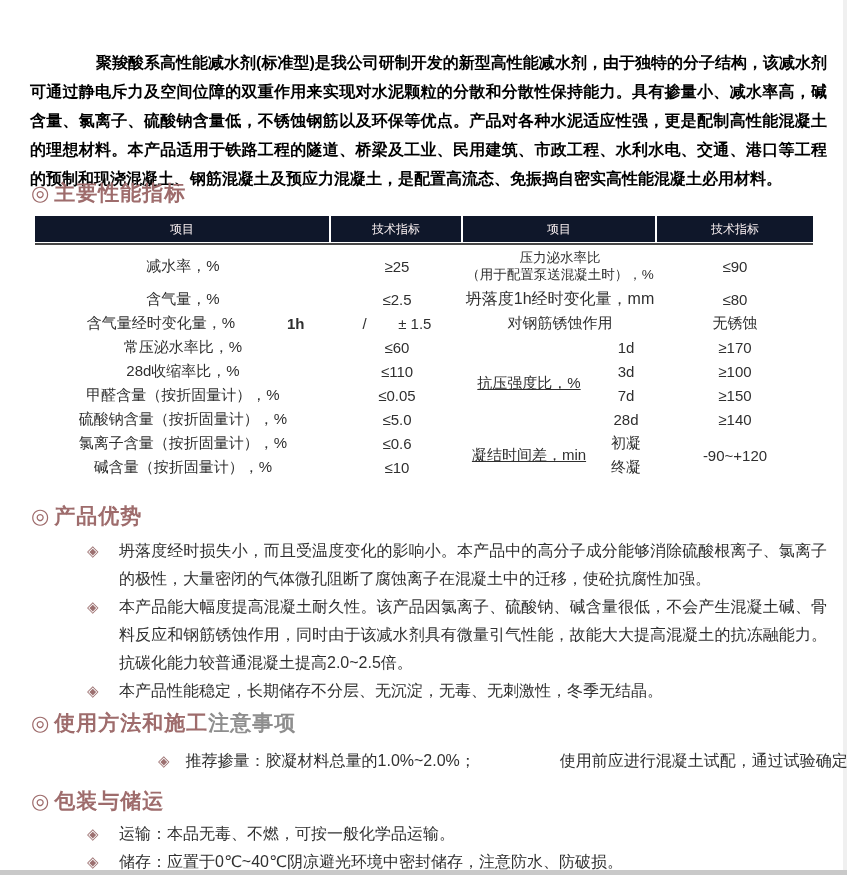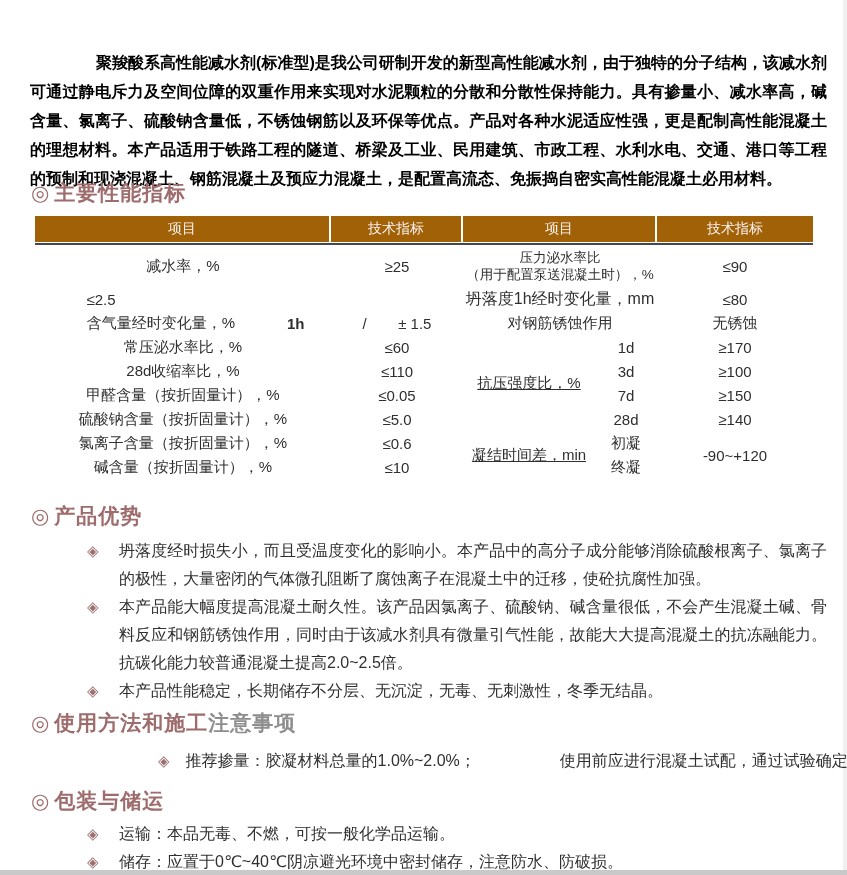--- a/index.html
+++ b/index.html
@@ -22,21 +22,21 @@
   }
   .sec-heading .marker{font-weight:normal;margin-right:4px;}
   .sec-heading .faded{color:#8e8e8e;}
   #h-performance{top:179px;}
   #h-advantages{top:502px;}
   #h-usage{top:709px;}
   #h-packaging{top:787px;}
 
   
   .perf-table{position:absolute;top:216px;left:35px;width:778px;font-size:15px;}
-  .thead{display:flex;height:26px;background:#a16207;color:#fbf2f3;font-size:14px;}
+  .thead{display:flex;height:26px;background:#0f172a;color:#fbf2f3;font-size:12px;}
   .thead .hc{display:flex;align-items:center;justify-content:center;box-sizing:border-box;}
   .thead .hc1{width:296px;border-right:2px solid #fff;}
   .thead .hc2{width:132px;border-right:2px solid #fff;}
   .thead .hc3{width:194px;border-right:2px solid #fff;}
   .thead .hc4{width:156px;}
   .trule{height:2px;background:#474747;margin-top:1px;}
   .tbody{display:flex;}
   .tb-left{width:428px;}
   .tb-right{width:350px;}
   .lrow{display:flex;height:24px;align-items:center;}
@@ -103,20 +103,21 @@
     <div class="hc hc4">技术指标</div>
   </div>
   <div class="trule"></div>
   <div class="tbody">
     <div class="tb-left">
       <div class="lrow tall">
         <div class="item">减水率，%</div>
         <div class="val">≥25</div>
       </div>
       <div class="lrow">
+        <div class="item">含气量，%</div>
         <div class="val">≤2.5</div>
       </div>
       <div class="lrow">
         <div class="item with-time">
           <span class="lbl">含气量经时变化量，%</span>
           <span class="time">1h</span>
         </div>
         <div class="val split">
           <span>/</span>
           <span>± 1.5</span>

